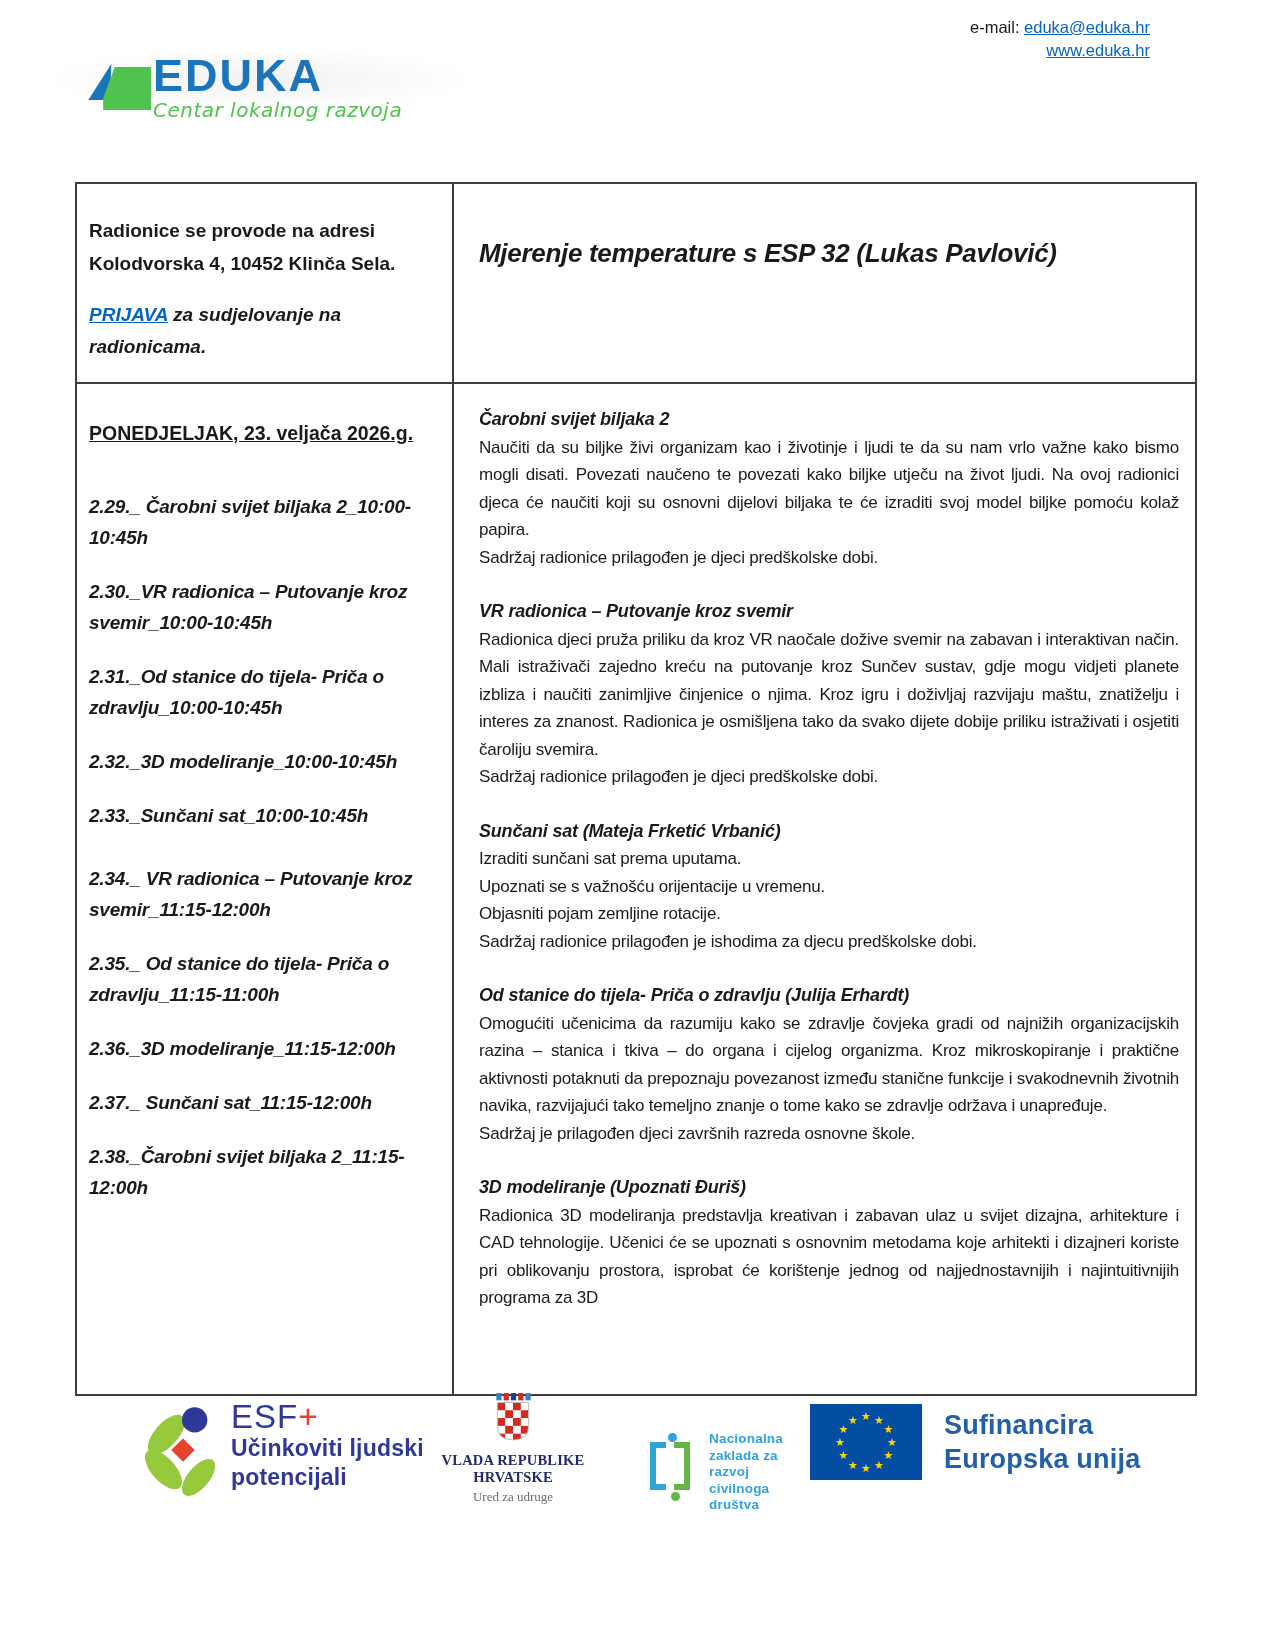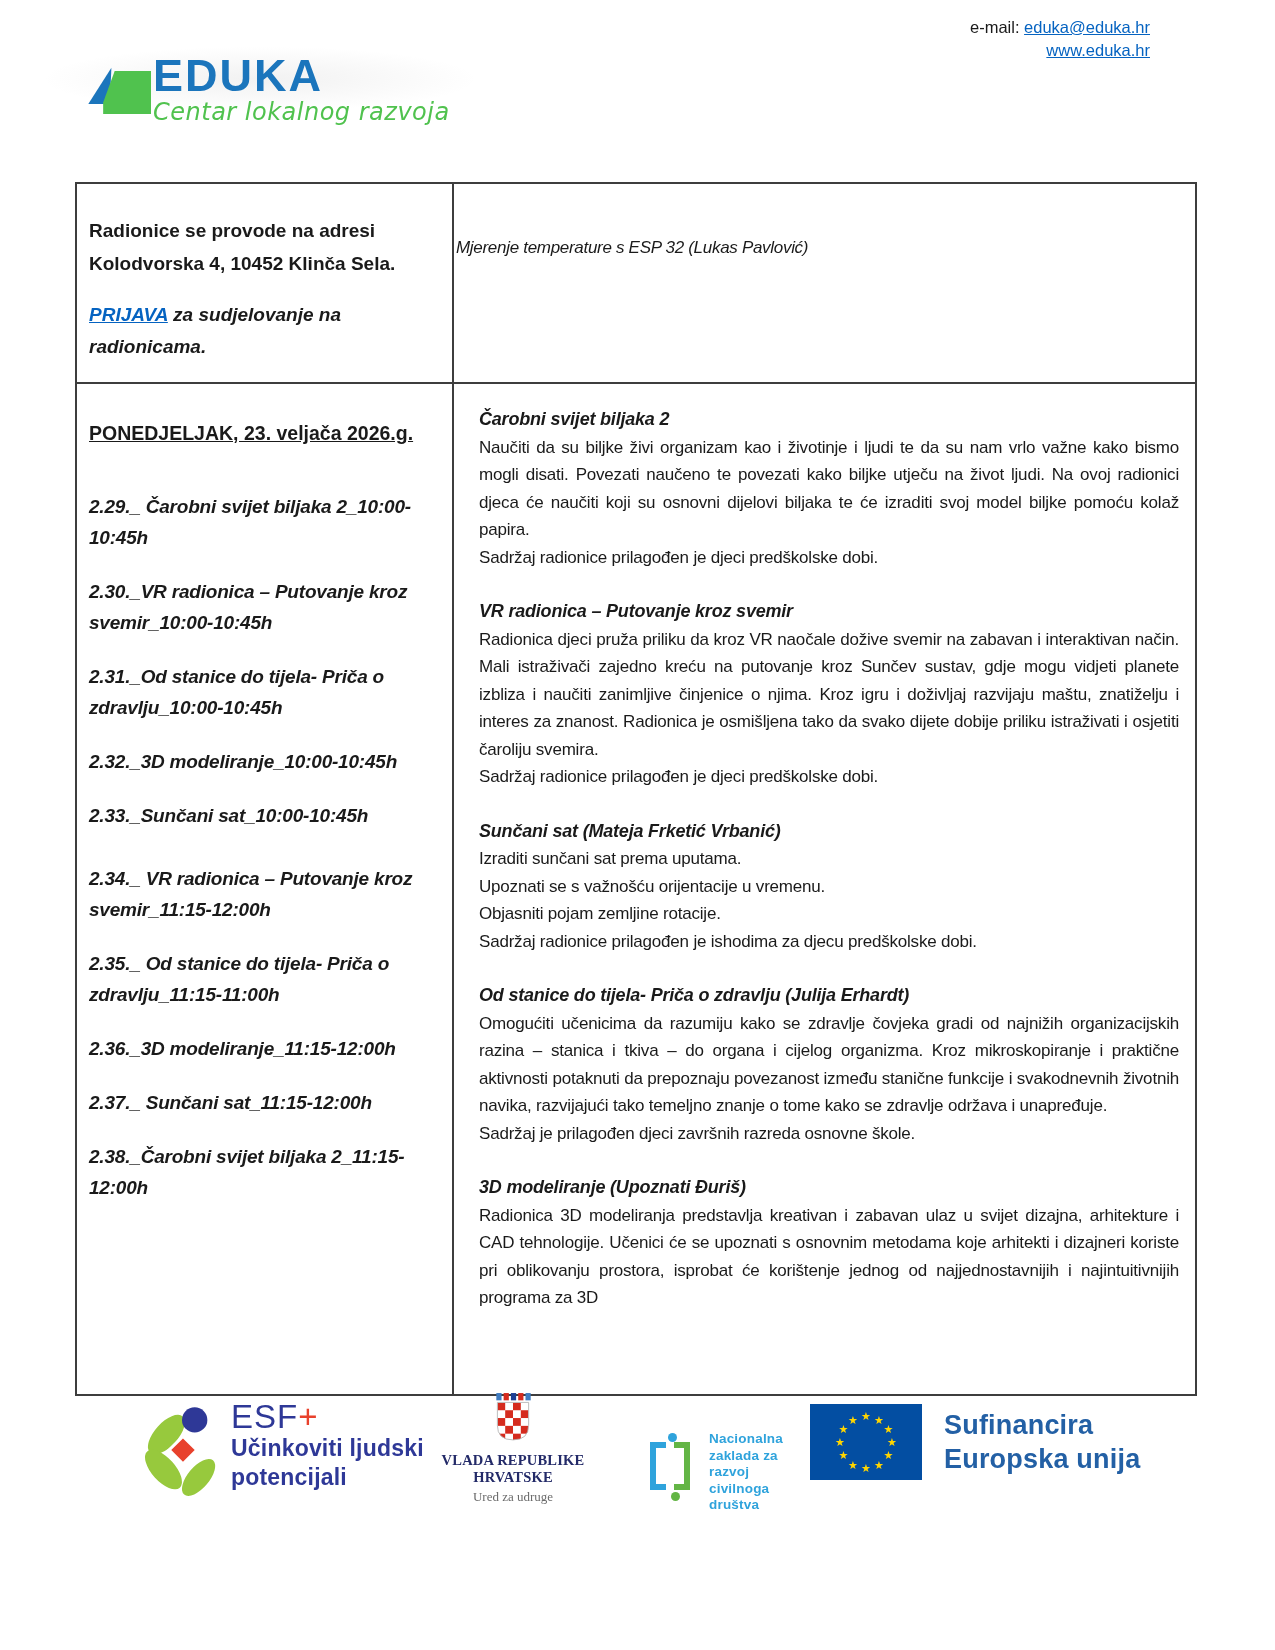--- a/index.html
+++ b/index.html
@@ -15,34 +15,34 @@
     background:#ffffff; font-family:"Liberation Sans",sans-serif;
     color:var(--text); overflow:hidden;
   }
   
   .logo{position:absolute; left:85px; top:50px; display:flex; align-items:flex-end;}
   .logo-shadow{position:absolute; left:40px; top:46px; width:440px; height:66px;
     background:radial-gradient(ellipse at center, rgba(120,120,120,.10), rgba(120,120,120,0) 70%);}
   .logo-mark{position:relative; width:66px; height:62px;}
   .logo-textcol{margin-left:2px; margin-top:4px;}
   .logo-name{font-size:45px; line-height:44px; font-weight:bold; letter-spacing:2px; color:var(--eduka_blue);}
-  .logo-tagline{font-size:24px; font-style:italic; color:var(--eduka_green); font-family:"DejaVu Sans",sans-serif; margin-top:0px; letter-spacing:0.5px;}
+  .logo-tagline{font-size:20px; font-style:italic; color:var(--eduka_green); font-family:"DejaVu Sans",sans-serif; margin-top:0px; letter-spacing:0.5px;}
   .contact{position:absolute; right:125px; top:16px; text-align:right; font-size:16.5px; line-height:22.5px;}
   .contact .link{color:var(--link_blue); text-decoration:underline; cursor:pointer;}
   
   .sched-table{position:absolute; left:75px; top:182px; width:1122px; border-collapse:collapse; table-layout:fixed;}
   .sched-table td{border:2px solid var(--border); vertical-align:top; padding:0;}
   .cell-pad{padding:28px 14px 0 12px;}
   .row1-left{height:170px;}
   .row2 td{height:1004px;}
   .cell-clip{height:982px; overflow:hidden;}
   .location-note{font-weight:bold; font-size:19px; line-height:33px; margin:2px 0 0 0; max-width:352px;}
   .signup{font-weight:bold; font-style:italic; font-size:19px; line-height:32px; margin-top:19px; max-width:330px;}
   .signup a{color:var(--link_blue); text-decoration:underline; cursor:pointer;text-align:right;}
-  .featured{font-weight:normal; font-style:italic; font-size:17px; letter-spacing:-0.3px; padding:54px 14px 0 2px;}
+  .featured{font-weight:bold; font-style:italic; font-size:26px; letter-spacing:-0.3px; padding:54px 14px 0 25px;}
   .day-title{display:inline-block; font-weight:bold; font-size:19.5px; text-decoration:underline; margin:10px 0 46px 0;}
   .sched-item{font-weight:bold; font-style:italic; font-size:19px; line-height:31px; letter-spacing:-0.2px; margin-bottom:23px;}
   .session2{margin-top:32px;}
   .desc-list{padding-top:10px;}
   .desc + .desc{margin-top:27px;}
   .desc-title{font-weight:bold; font-style:italic; font-size:18px; line-height:27.5px; letter-spacing:-0.2px;}
   .para{font-size:17px; line-height:27.5px; text-align:justify; letter-spacing:-0.2px;}
   .right-inner{padding:12px 16px 0 10px;margin-left:15px;}
   
   .footer{position:absolute; left:0; top:1388px; width:1275px; height:160px;}

